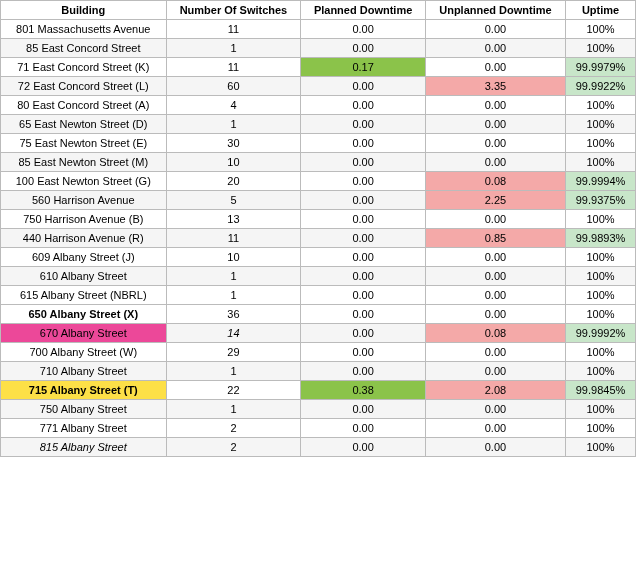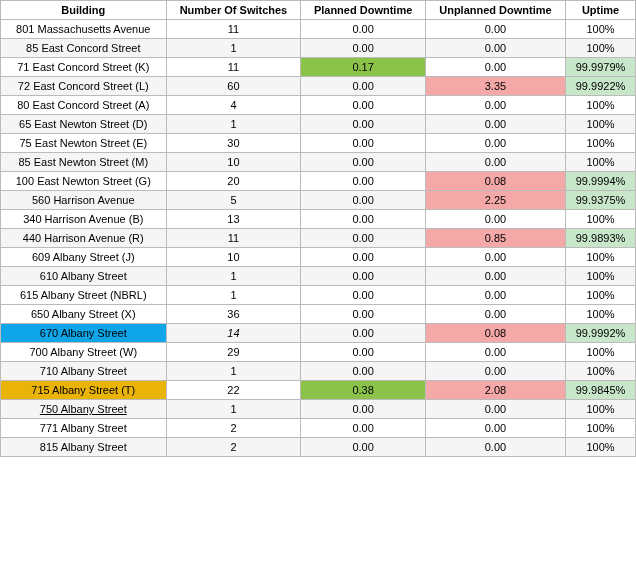--- a/index.html
+++ b/index.html
@@ -125,21 +125,21 @@
         <td class="highlight-uptime-green">99.9994%</td>
       </tr>
       <tr>
         <td style="background: rgb(245, 245, 245);">560 Harrison Avenue</td>
         <td style="background: rgb(245, 245, 245);">5</td>
         <td style="background: rgb(245, 245, 245);">0.00</td>
         <td class="highlight-pink">2.25</td>
         <td class="highlight-uptime-green">99.9375%</td>
       </tr>
       <tr>
-        <td style="background: rgb(255, 255, 255);">340 Harrison Avenue (B)</td>
+        <td style="background: rgb(255, 255, 255);">750 Harrison Avenue (B)</td>
         <td style="background: rgb(255, 255, 255);">13</td>
         <td style="background: rgb(255, 255, 255);">0.00</td>
         <td style="background: rgb(255, 255, 255);">0.00</td>
         <td style="background: rgb(255, 255, 255);">100%</td>
       </tr>
       <tr>
         <td style="background: rgb(245, 245, 245);">440 Harrison Avenue (R)</td>
         <td style="background: rgb(245, 245, 245);">11</td>
         <td style="background: rgb(245, 245, 245);">0.00</td>
         <td class="highlight-pink">0.85</td>
@@ -160,69 +160,69 @@
         <td style="background: rgb(245, 245, 245);">100%</td>
       </tr>
       <tr>
         <td style="background: rgb(255, 255, 255);">615 Albany Street (NBRL)</td>
         <td style="background: rgb(255, 255, 255);">1</td>
         <td style="background: rgb(255, 255, 255);">0.00</td>
         <td style="background: rgb(255, 255, 255);">0.00</td>
         <td style="background: rgb(255, 255, 255);">100%</td>
       </tr>
       <tr>
-        <td style="background: rgb(255, 255, 255);">650 Albany Street (X)</td>
+        <td style="background: rgb(255, 255, 255); font-weight: bold;">650 Albany Street (X)</td>
         <td style="background: rgb(255, 255, 255);">36</td>
         <td style="background: rgb(255, 255, 255);">0.00</td>
         <td style="background: rgb(255, 255, 255);">0.00</td>
         <td style="background: rgb(255, 255, 255);">100%</td>
       </tr>
       <tr>
-        <td style="background: #0ea5e9; margin-top: 20px;">670 Albany Street</td>
+        <td style="background: #ec4899; margin-top: 20px;">670 Albany Street</td>
         <td style="background: rgb(245, 245, 245); font-style: italic;">14</td>
         <td style="background: rgb(245, 245, 245);">0.00</td>
         <td class="highlight-pink">0.08</td>
         <td class="highlight-uptime-green">99.9992%</td>
       </tr>
       <tr>
         <td style="background: rgb(255, 255, 255);">700 Albany Street (W)</td>
         <td style="background: rgb(255, 255, 255);">29</td>
         <td style="background: rgb(255, 255, 255);">0.00</td>
         <td style="background: rgb(255, 255, 255);">0.00</td>
         <td style="background: rgb(255, 255, 255);">100%</td>
       </tr>
       <tr>
         <td style="background: rgb(245, 245, 245);">710 Albany Street</td>
         <td style="background: rgb(245, 245, 245);">1</td>
         <td style="background: rgb(245, 245, 245);">0.00</td>
         <td style="background: rgb(245, 245, 245);">0.00</td>
         <td style="background: rgb(245, 245, 245);">100%</td>
       </tr>
       <tr>
-        <td style="background: #eab308;">715 Albany Street (T)</td>
+        <td style="background: #fde047; font-weight: bold;">715 Albany Street (T)</td>
         <td style="background: rgb(255, 255, 255);">22</td>
         <td class="highlight-green">0.38</td>
         <td class="highlight-pink">2.08</td>
         <td class="highlight-uptime-green">99.9845%</td>
       </tr>
       <tr>
-        <td style="background: rgb(245, 245, 245); text-decoration: underline;">750 Albany Street</td>
+        <td style="background: rgb(245, 245, 245);">750 Albany Street</td>
         <td style="background: rgb(245, 245, 245);">1</td>
         <td style="background: rgb(245, 245, 245);">0.00</td>
         <td style="background: rgb(245, 245, 245);">0.00</td>
         <td style="background: rgb(245, 245, 245);">100%</td>
       </tr>
       <tr>
         <td style="background: rgb(255, 255, 255);">771 Albany Street</td>
         <td style="background: rgb(255, 255, 255);">2</td>
         <td style="background: rgb(255, 255, 255);">0.00</td>
         <td style="background: rgb(255, 255, 255);">0.00</td>
         <td style="background: rgb(255, 255, 255);">100%</td>
       </tr>
       <tr>
-        <td style="background: rgb(245, 245, 245);">815 Albany Street</td>
+        <td style="background: rgb(245, 245, 245); font-style: italic;">815 Albany Street</td>
         <td style="background: rgb(245, 245, 245);">2</td>
         <td style="background: rgb(245, 245, 245);">0.00</td>
         <td style="background: rgb(245, 245, 245);">0.00</td>
         <td style="background: rgb(245, 245, 245);">100%</td>
       </tr>
     </tbody>
 </table>
 
 </body></html>

